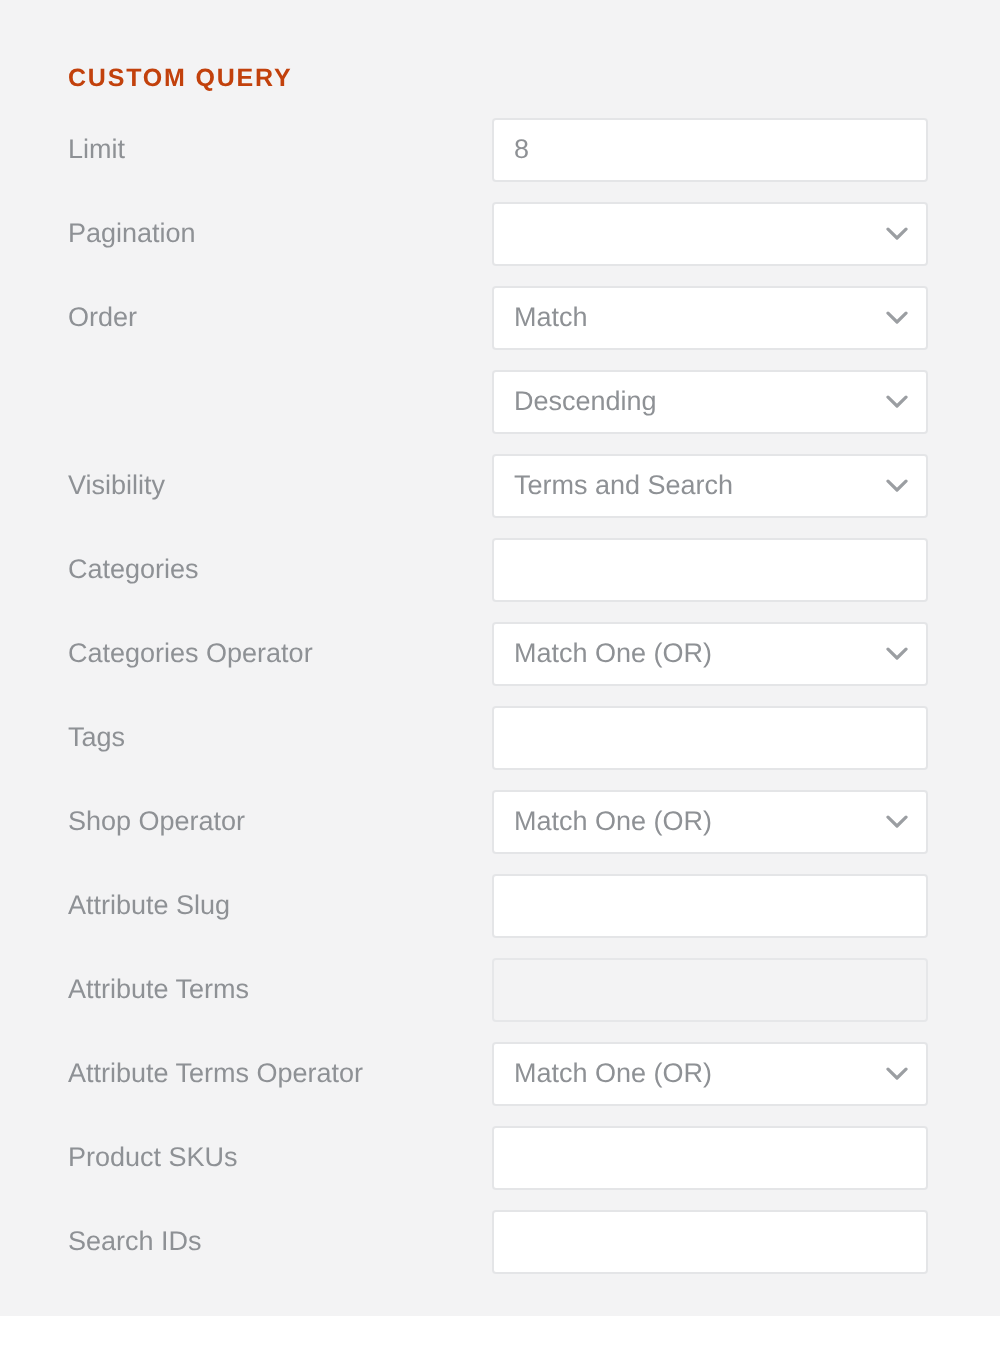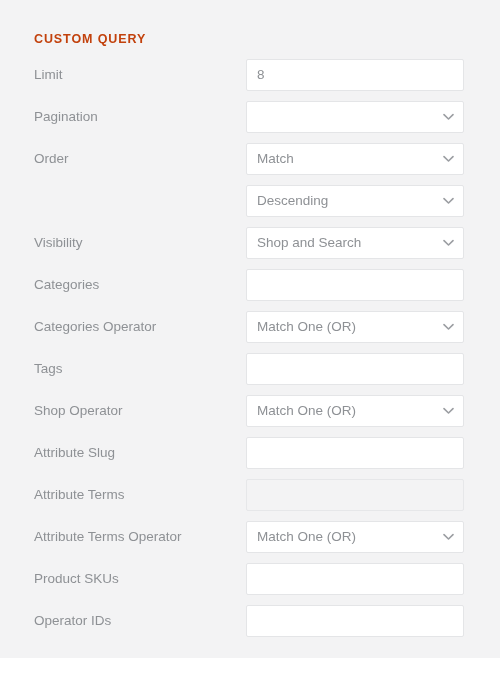--- a/index.html
+++ b/index.html
@@ -153,21 +153,21 @@
           <span class="chevron">
             <svg viewBox="0 0 11 8" xmlns="http://www.w3.org/2000/svg">
               <path d="M1 1.6 L5.5 6 L10 1.6" fill="none" stroke="#9b9ea2" stroke-width="1.6" stroke-linecap="round" stroke-linejoin="round"></path>
             </svg>
           </span>
         </div>
       </div>
       <div class="row">
         <div class="row-label">Visibility</div>
         <div class="field select">
-          <div class="field-value">Shop and Search</div>
+          <div class="field-value">Terms and Search</div>
           <span class="chevron">
             <svg viewBox="0 0 11 8" xmlns="http://www.w3.org/2000/svg">
               <path d="M1 1.6 L5.5 6 L10 1.6" fill="none" stroke="#9b9ea2" stroke-width="1.6" stroke-linecap="round" stroke-linejoin="round"></path>
             </svg>
           </span>
         </div>
       </div>
       <div class="row">
         <div class="row-label">Categories</div>
         <div class="field input">
@@ -225,20 +225,20 @@
           </span>
         </div>
       </div>
       <div class="row">
         <div class="row-label">Product SKUs</div>
         <div class="field input">
           <div class="field-value"></div>
         </div>
       </div>
       <div class="row">
-        <div class="row-label">Operator IDs</div>
+        <div class="row-label">Search IDs</div>
         <div class="field input">
           <div class="field-value"></div>
         </div>
       </div>
     </div>
 
 </div>
 
 </body></html>

